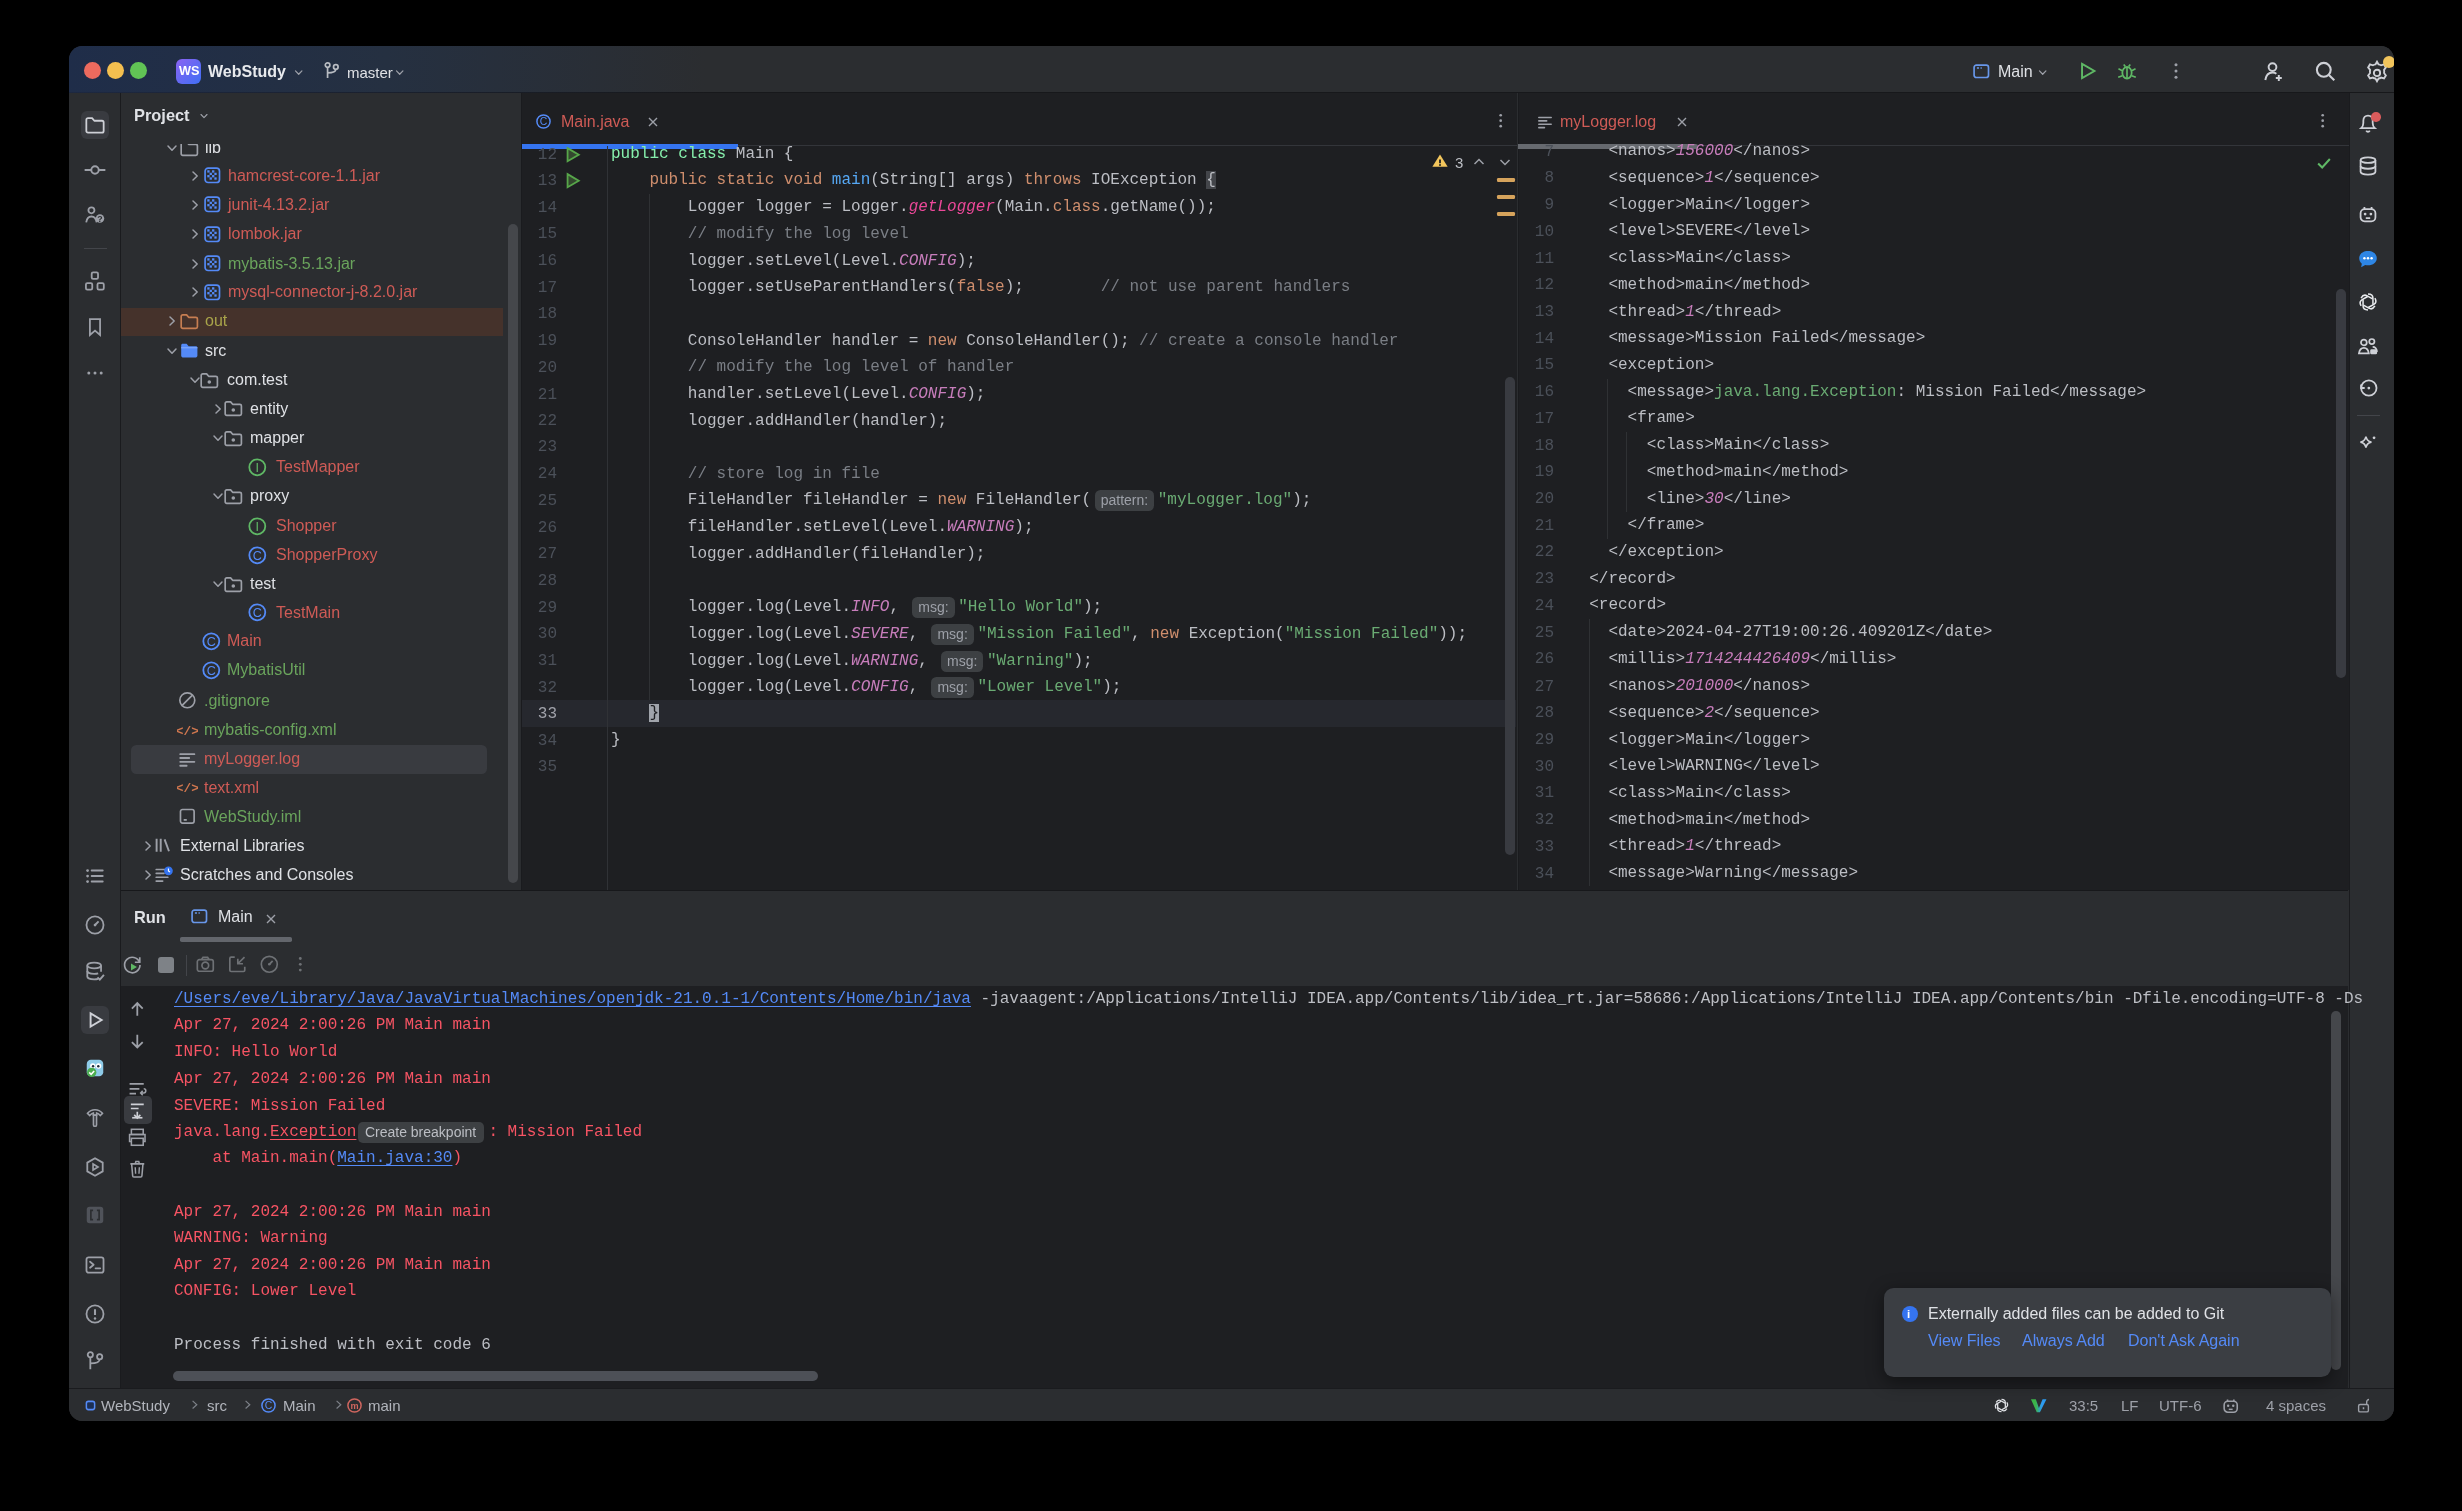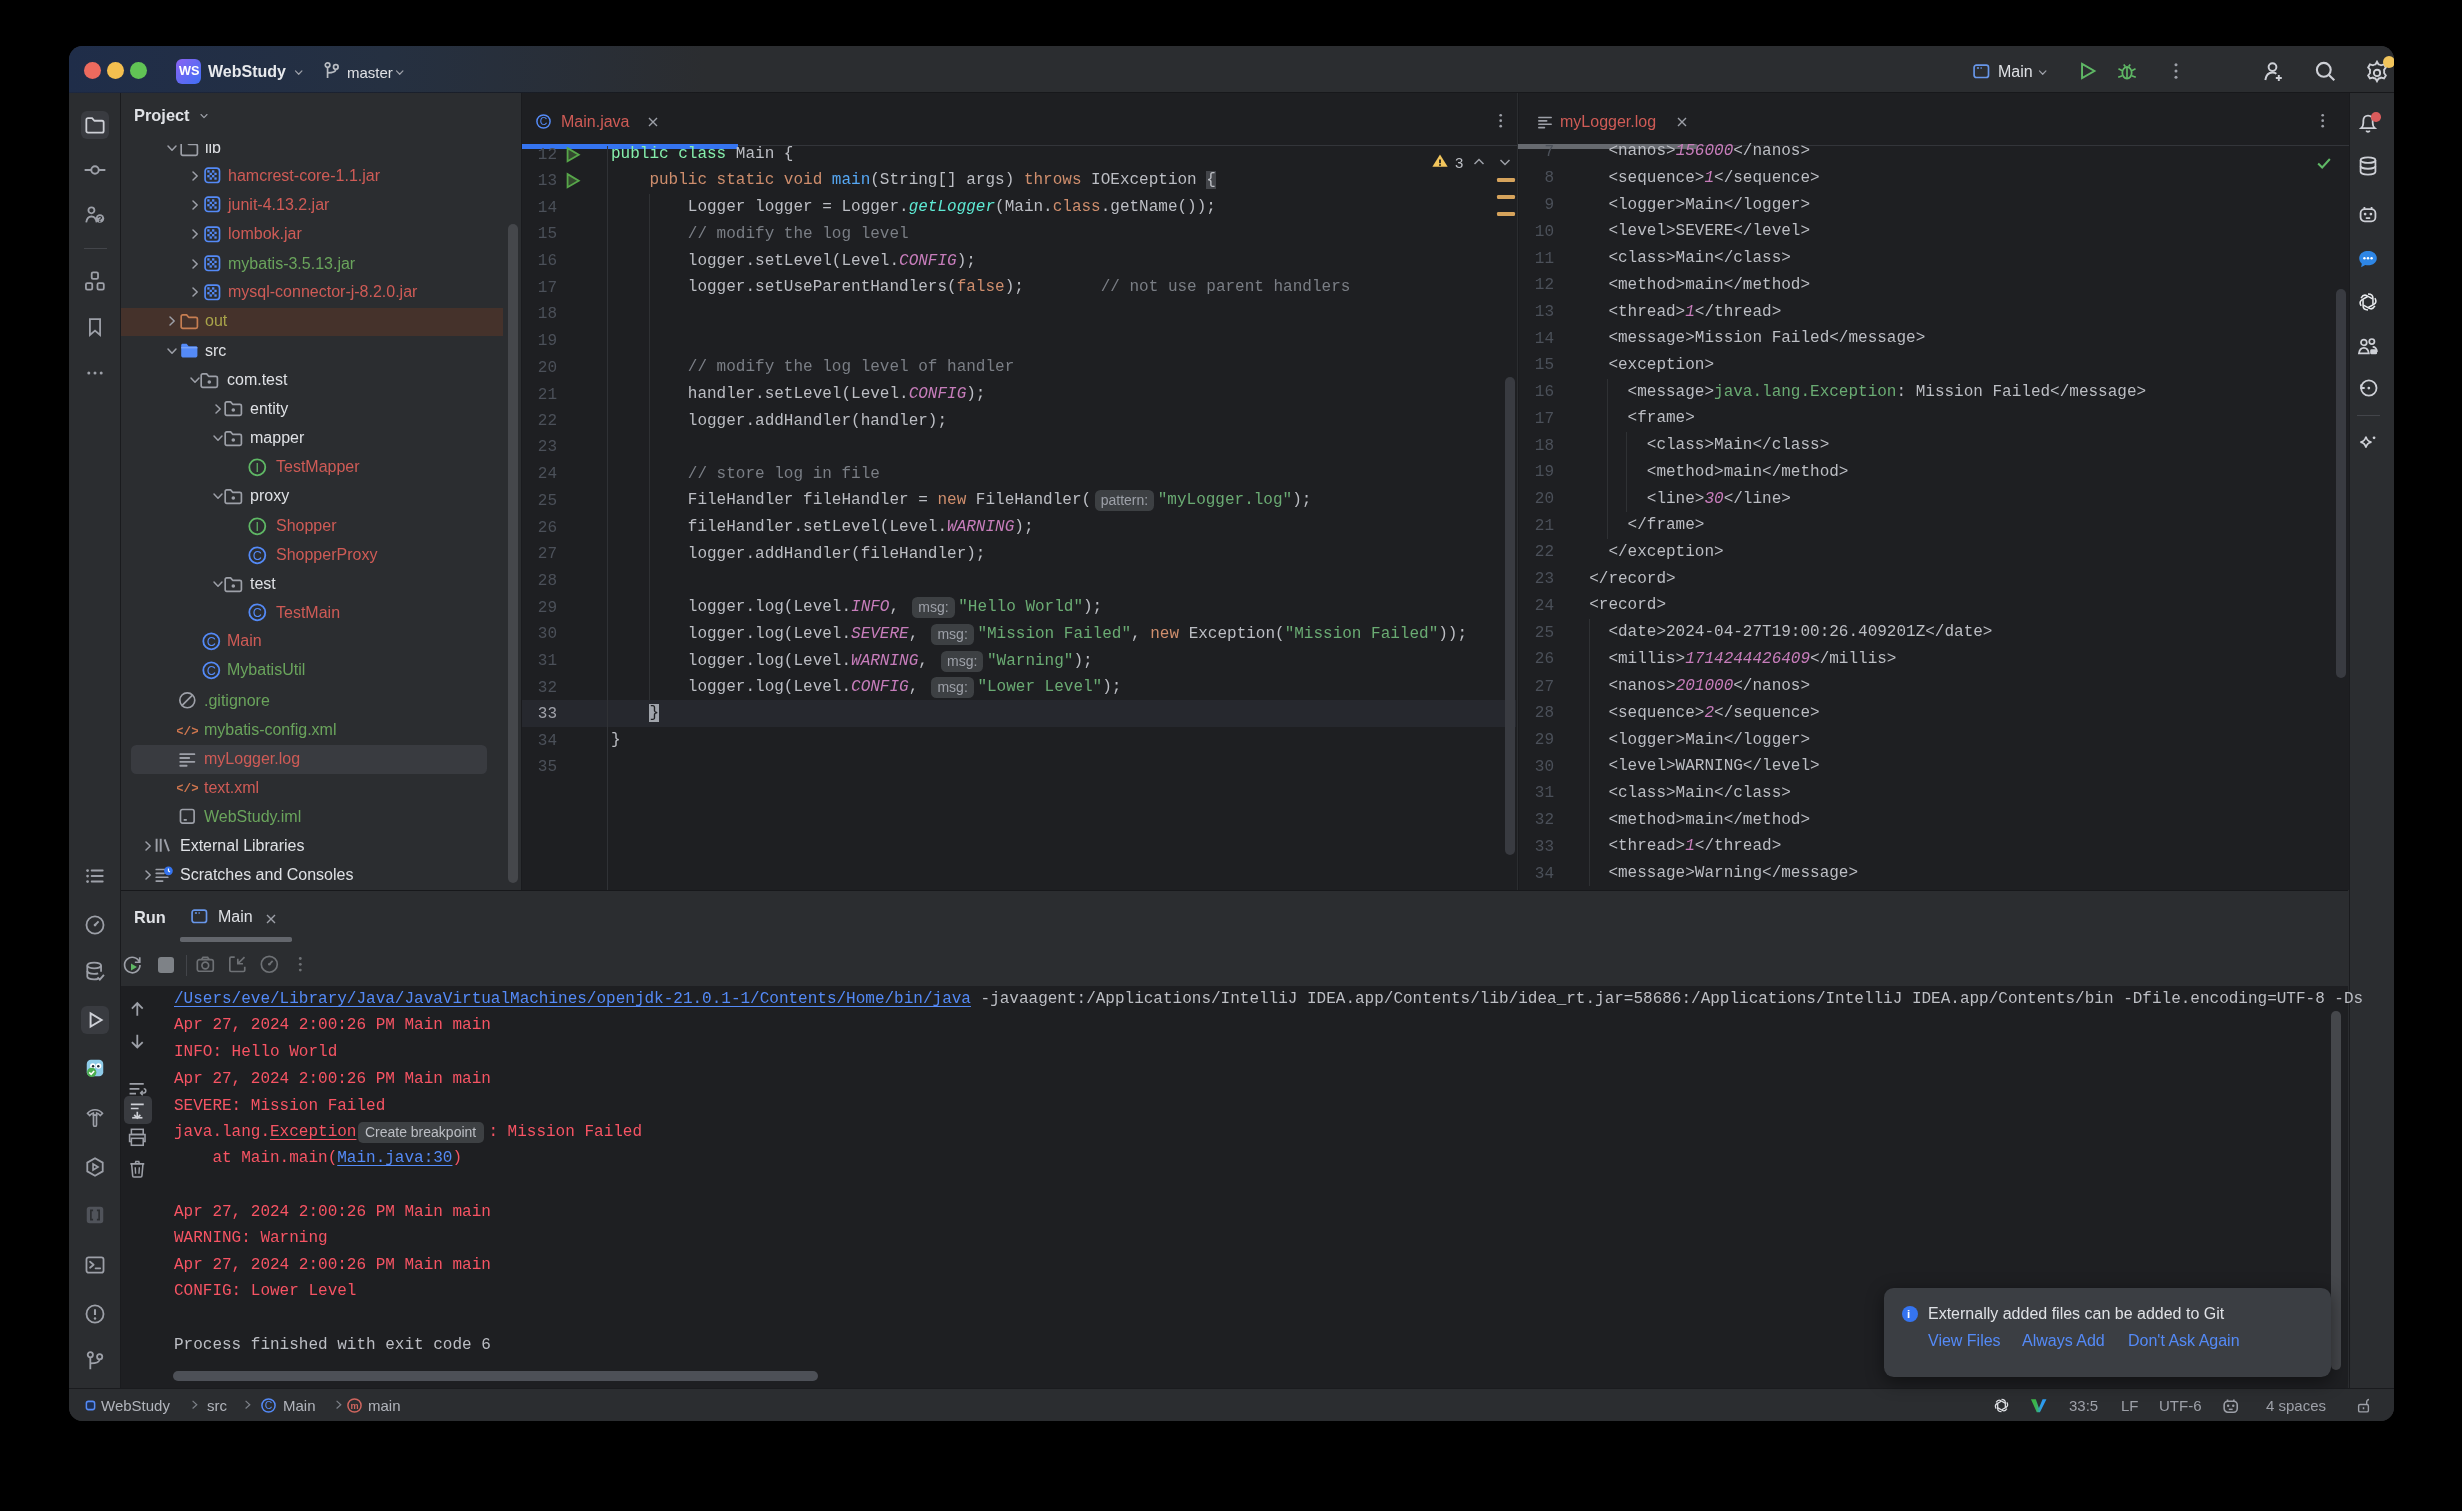--- a/index.html
+++ b/index.html
@@ -401,24 +401,25 @@
 <svg style="left:493px;top:99px" width="19.4" height="19.4" viewBox="0 0 16 16" fill="none">
       <path d="M4.6 2.6l9.2 5.4-9.2 5.4z" fill="#34482f" stroke="#57a64a" stroke-width="1.5"></path>
     </svg>
 <svg style="left:493px;top:125px" width="19.4" height="19.4" viewBox="0 0 16 16" fill="none">
       <path d="M4.6 2.6l9.2 5.4-9.2 5.4z" fill="#34482f" stroke="#57a64a" stroke-width="1.5"></path>
     </svg>
 <div style="left:538px;top:100px;width:1.2px;height:744px;background:#303236;"></div>
 <div style="left:580px;top:148px;width:1.2px;height:506px;background:#2f3134;"></div>
 <div style="left:542px;top:95px;position:absolute;white-space:pre;font:16px/27px &quot;Liberation Mono&quot;,monospace;"><span style="color:#86efac;">public class </span><span style="color:#bcbec4;">Main {</span></div>
 <div style="left:542px;top:121px;position:absolute;white-space:pre;font:16px/27px &quot;Liberation Mono&quot;,monospace;"><span style="color:#bcbec4;">    </span><span style="color:#cf8e6d;">public static void </span><span style="color:#56a8f5;">main</span><span style="color:#bcbec4;">(String[] args) </span><span style="color:#cf8e6d;">throws </span><span style="color:#bcbec4;">IOException </span><span style="color:#bcbec4;background:#43454a;">{</span></div>
-<div style="left:542px;top:148px;position:absolute;white-space:pre;font:16px/27px &quot;Liberation Mono&quot;,monospace;"><span style="color:#bcbec4;">        Logger logger = Logger.</span><span style="color:#5eead4;font-style:italic;">getLogger</span><span style="color:#bcbec4;">(Main.</span><span style="color:#cf8e6d;">class</span><span style="color:#bcbec4;">.getName());</span></div>
+<div style="left:542px;top:148px;position:absolute;white-space:pre;font:16px/27px &quot;Liberation Mono&quot;,monospace;"><span style="color:#bcbec4;">        Logger logger = Logger.</span><span style="color:#ec4899;font-style:italic;">getLogger</span><span style="color:#bcbec4;">(Main.</span><span style="color:#cf8e6d;">class</span><span style="color:#bcbec4;">.getName());</span></div>
 <div style="left:542px;top:175px;position:absolute;white-space:pre;font:16px/27px &quot;Liberation Mono&quot;,monospace;"><span style="color:#bcbec4;">        </span><span style="color:#7a7e85;">// modify the log level</span></div>
 <div style="left:542px;top:202px;position:absolute;white-space:pre;font:16px/27px &quot;Liberation Mono&quot;,monospace;"><span style="color:#bcbec4;">        logger.setLevel(Level.</span><span style="color:#c77dbb;font-style:italic;">CONFIG</span><span style="color:#bcbec4;">);</span></div>
 <div style="left:542px;top:228px;position:absolute;white-space:pre;font:16px/27px &quot;Liberation Mono&quot;,monospace;"><span style="color:#bcbec4;">        logger.setUseParentHandlers(</span><span style="color:#cf8e6d;">false</span><span style="color:#bcbec4;">);        </span><span style="color:#7a7e85;">// not use parent handlers</span></div>
+<div style="left:542px;top:282px;position:absolute;white-space:pre;font:16px/27px &quot;Liberation Mono&quot;,monospace;"><span style="color:#bcbec4;">        ConsoleHandler handler = </span><span style="color:#cf8e6d;">new </span><span style="color:#bcbec4;">ConsoleHandler(); </span><span style="color:#7a7e85;">// create a console handler</span></div>
 <div style="left:542px;top:308px;position:absolute;white-space:pre;font:16px/27px &quot;Liberation Mono&quot;,monospace;"><span style="color:#bcbec4;">        </span><span style="color:#7a7e85;">// modify the log level of handler</span></div>
 <div style="left:542px;top:335px;position:absolute;white-space:pre;font:16px/27px &quot;Liberation Mono&quot;,monospace;"><span style="color:#bcbec4;">        handler.setLevel(Level.</span><span style="color:#c77dbb;font-style:italic;">CONFIG</span><span style="color:#bcbec4;">);</span></div>
 <div style="left:542px;top:362px;position:absolute;white-space:pre;font:16px/27px &quot;Liberation Mono&quot;,monospace;"><span style="color:#bcbec4;">        logger.addHandler(handler);</span></div>
 <div style="left:542px;top:415px;position:absolute;white-space:pre;font:16px/27px &quot;Liberation Mono&quot;,monospace;"><span style="color:#bcbec4;">        </span><span style="color:#7a7e85;">// store log in file</span></div>
 <div style="left:542px;top:468px;position:absolute;white-space:pre;font:16px/27px &quot;Liberation Mono&quot;,monospace;"><span style="color:#bcbec4;">        fileHandler.setLevel(Level.</span><span style="color:#c77dbb;font-style:italic;">WARNING</span><span style="color:#bcbec4;">);</span></div>
 <div style="left:542px;top:495px;position:absolute;white-space:pre;font:16px/27px &quot;Liberation Mono&quot;,monospace;"><span style="color:#bcbec4;">        logger.addHandler(fileHandler);</span></div>
 <div style="left:542px;top:654px;position:absolute;white-space:pre;font:16px/27px &quot;Liberation Mono&quot;,monospace;"><span style="color:#bcbec4;">    </span><span style="color:#1e1f22;background:#a0a4ab;">}</span></div>
 <div style="left:542px;top:681px;position:absolute;white-space:pre;font:16px/27px &quot;Liberation Mono&quot;,monospace;"><span style="color:#bcbec4;">}</span></div>
 <div style="left:542px;top:441px;position:absolute;white-space:pre;font:16px/27px &quot;Liberation Mono&quot;,monospace;"><span style="color:#bcbec4">        FileHandler fileHandler = </span><span style="color:#cf8e6d">new </span><span style="color:#bcbec4">FileHandler(</span><span style="display:inline-block;background:#3d4043;color:#9da0a8;border-radius:5.5px;font:14px/19px &quot;Liberation Sans&quot;,sans-serif;padding:1.2px 6px;margin:0 3.6px;vertical-align:-1.2px;">pattern:</span><span style="color:#6aab73">"myLogger.log"</span><span style="color:#bcbec4">);</span></div>
 <div style="left:542px;top:548px;position:absolute;white-space:pre;font:16px/27px &quot;Liberation Mono&quot;,monospace;"><span style="color:#bcbec4">        logger.log(Level.</span><span style="color:#c77dbb;font-style:italic;">INFO</span><span style="color:#bcbec4">, </span><span style="display:inline-block;background:#3d4043;color:#9da0a8;border-radius:5.5px;font:14px/19px &quot;Liberation Sans&quot;,sans-serif;padding:1.2px 6px;margin:0 3.6px;vertical-align:-1.2px;">msg:</span><span style="color:#6aab73">"Hello World"</span><span style="color:#bcbec4">);</span></div>

